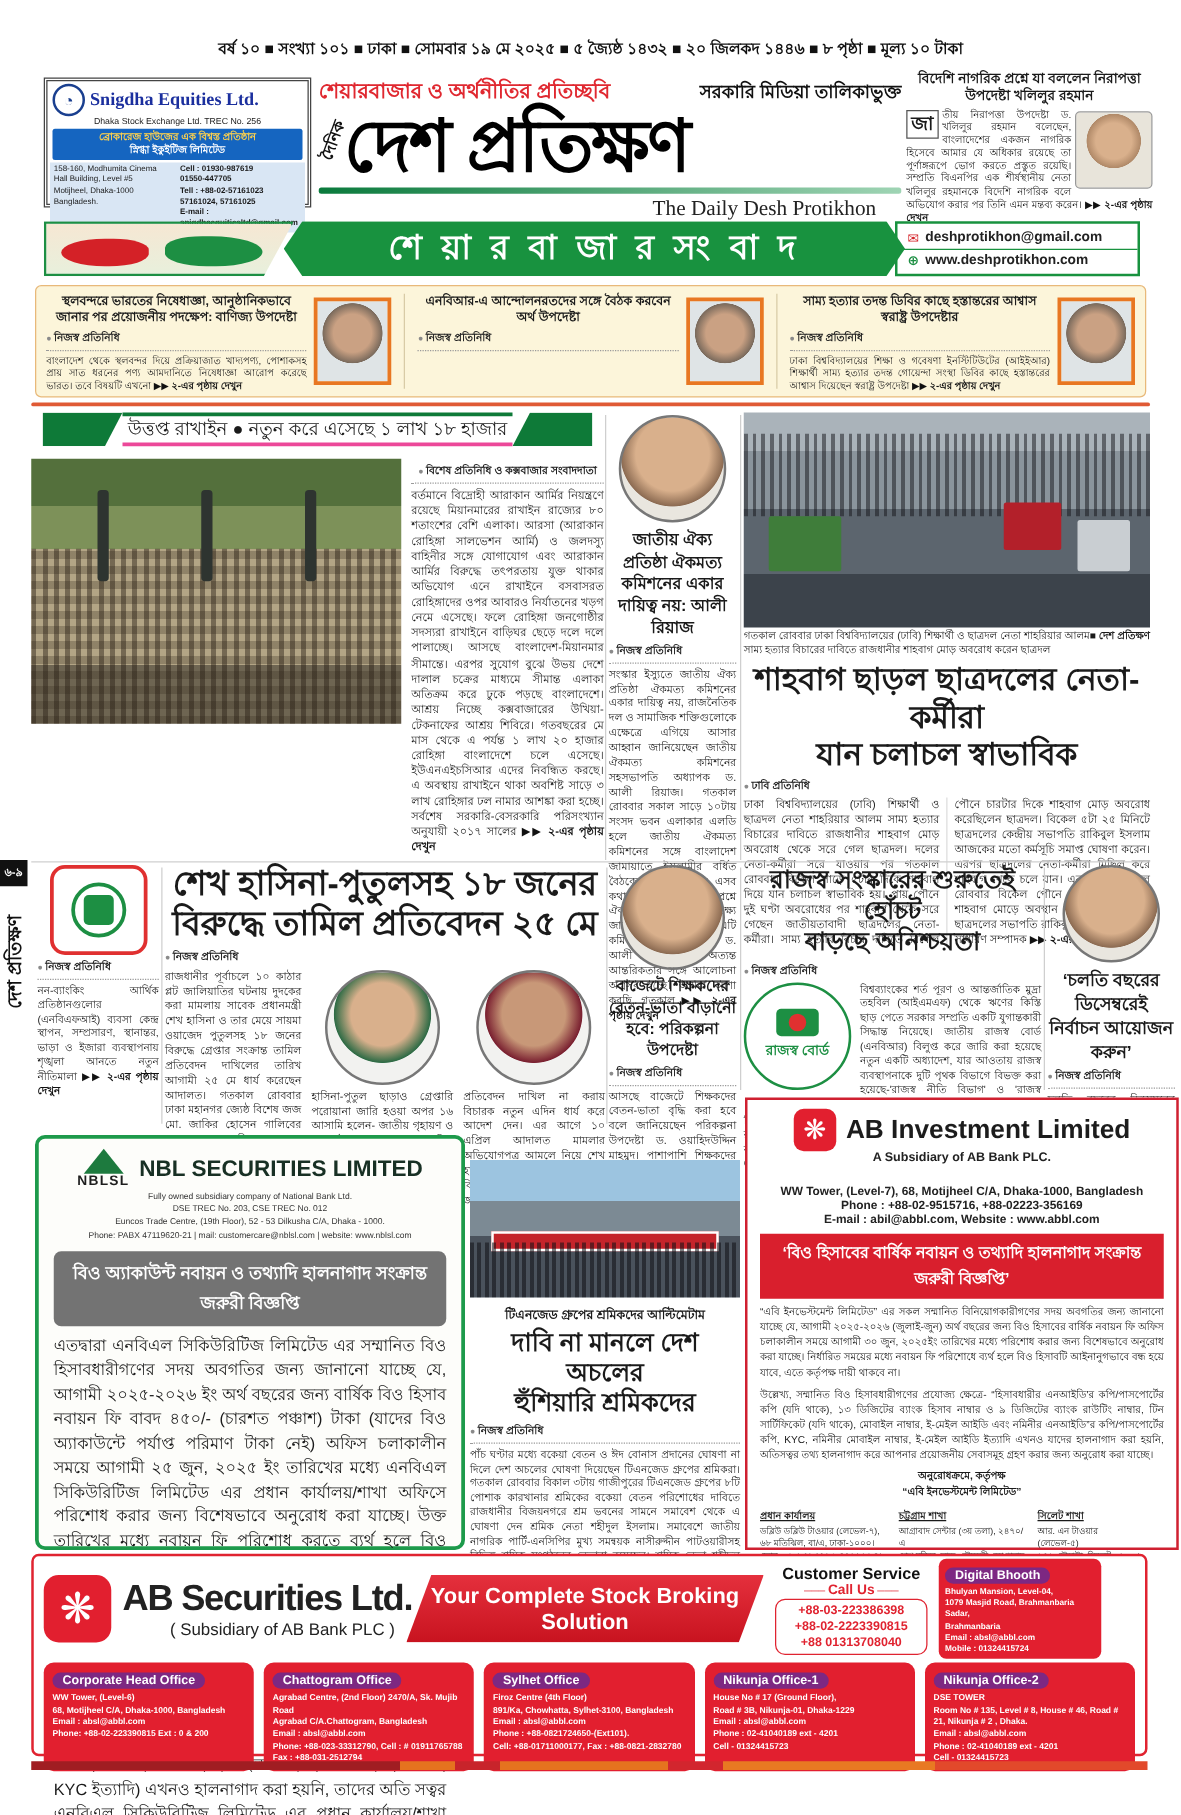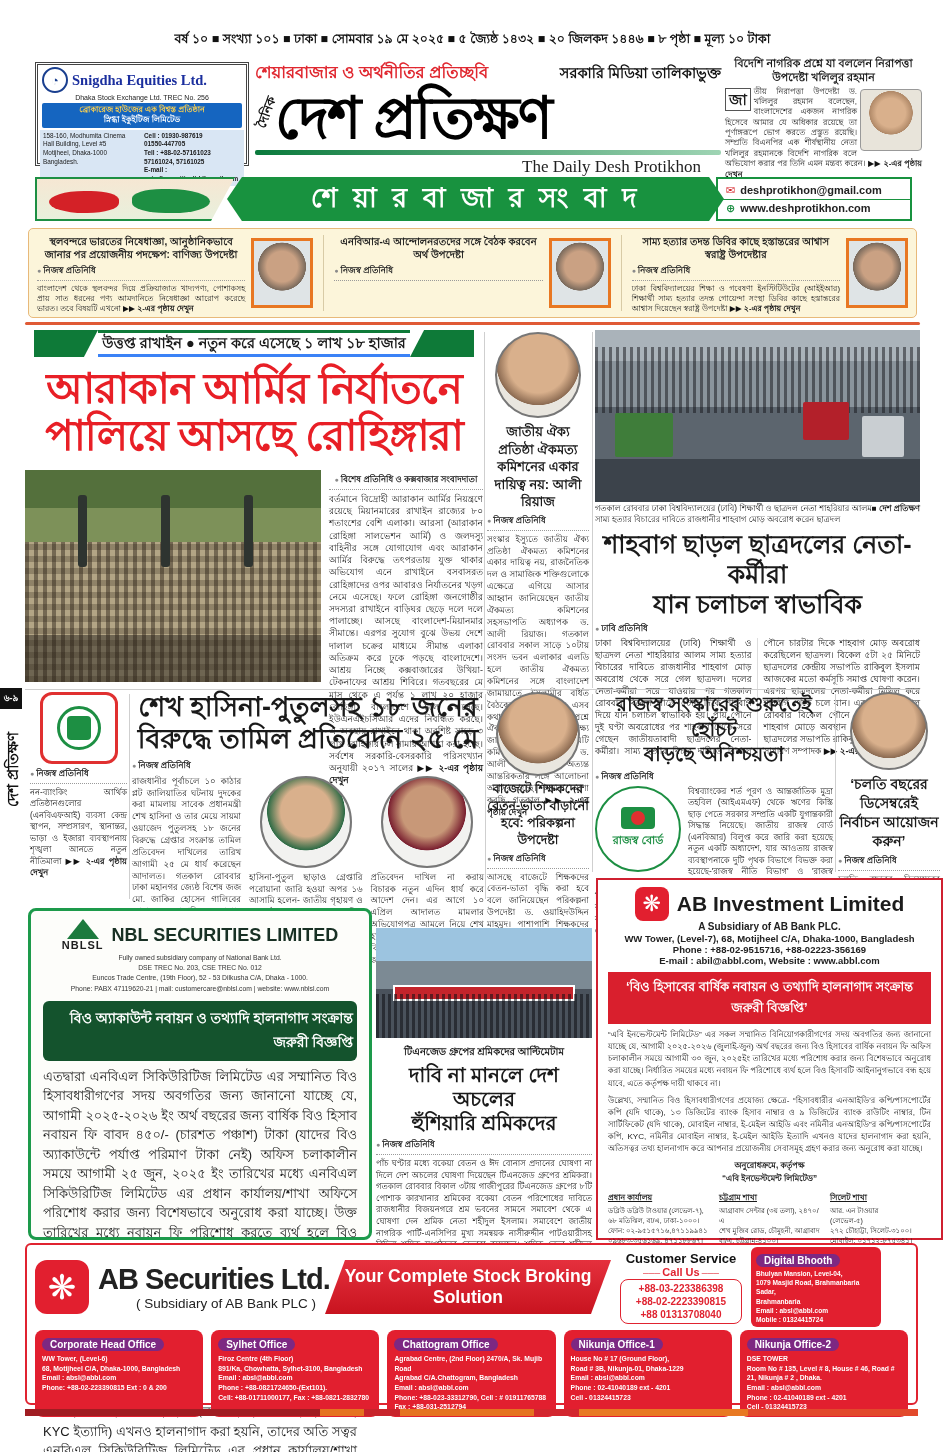--- a/index.html
+++ b/index.html
@@ -71,21 +71,21 @@
   .strip-b { font-size:7.8px; line-height:1.3; }
   .strip-photo { width:62px; height:70px; align-self:center; border:3px solid #e87722; background:radial-gradient(circle at 50% 40%, #caa183 0 32%, #7a6a5c 50%, #dfe4e6 51%); }
   .strip-rule { position:absolute; left:25px; top:322px; width:895px; height:3px; background:#e05a35; border-radius:2px; }
 
   
   .lead { position:absolute; left:25px; top:330px; width:458px; }
   .kicker { display:flex; width:440px; margin:0 auto; height:27px; }
   .kick-cap { width:64px; background:#0e7a38; }
   .kick-cap.l { clip-path:polygon(0 0,100% 0,78% 100%,0 100%); }
   .kick-cap.r { clip-path:polygon(22% 0,100% 0,100% 100%,0 100%); }
-  .kick-mid { flex:1; border-top:3px solid #0e7a38; border-bottom:3px solid #3b82f6; display:flex; align-items:center; justify-content:center; font-size:14.5px; font-weight:bold; background:#fff; white-space:nowrap; }
+  .kick-mid { flex:1; border-top:3px solid #0e7a38; border-bottom:3px solid #ec4899; display:flex; align-items:center; justify-content:center; font-size:14.5px; font-weight:normal; background:#fff; white-space:nowrap; }
   .lead-h { color:#e81f26; font-size:42px; font-weight:900; text-align:center; line-height:1.13; margin-top:8px; letter-spacing:-1px; }
   .lead-flex { display:flex; gap:8px; margin-top:10px; }
   .lead-photo { width:296px; height:212px; background:
       linear-gradient(180deg,#54703c 0 18%,#7d9159 18% 34%,#b3a585 34% 78%,#6e6552 78% 100%); position:relative; overflow:hidden; }
   .lead-photo .crowd { position:absolute; left:0; right:0; top:34%; bottom:0; background:repeating-linear-gradient(90deg, rgba(40,30,20,.45) 0 4px, rgba(0,0,0,0) 4px 9px), repeating-linear-gradient(0deg, rgba(60,50,35,.3) 0 6px, rgba(0,0,0,0) 6px 12px); }
   .lead-photo .soldier { position:absolute; top:12%; width:9px; height:34%; background:#2e3430; border-radius:3px; }
   .lead-right { flex:1; min-width:0; }
   .lead-right .byline { text-align:center; }
   .lead-body { font-size:9px; line-height:1.36; }
 
@@ -147,21 +147,21 @@
   .elec .col-h { font-size:14px; }
 
   
   .nbl { position:absolute; left:28px; top:908px; width:344px; height:332px; border:3px solid #1d9a4b; border-radius:8px; background:#fdfdfa; padding:8px 12px 6px; }
   .nbl-head { display:flex; align-items:center; justify-content:center; gap:8px; }
   .nbl-logo { text-align:center; }
   .nbl-tri { width:0; height:0; border-left:16px solid transparent; border-right:16px solid transparent; border-bottom:20px solid #1d7a3e; margin:0 auto; }
   .nbl-logo .t { font-size:11px; font-weight:900; color:#1d1d1d; letter-spacing:1px; }
   .nbl-name { font-size:18px; font-weight:900; color:#183024; }
   .nbl-lines { text-align:center; font-size:6.8px; color:#333; line-height:1.5; margin-top:2px; }
-  .nbl-banner { background:#14532d; color:#fff; border-radius:6px; text-align:right; font-size:14px; font-weight:bold; padding:6px 4px; margin:7px 0 6px; }
+  .nbl-banner { background:#737373; color:#fff; border-radius:6px; text-align:center; font-size:14px; font-weight:bold; padding:6px 4px; margin:7px 0 6px; }
   .nbl-body { font-size:13px; line-height:1.5; }
   .nbl-sign { text-align:right; font-size:7.7px; font-weight:bold; line-height:1.5; margin-top:8px; }
 
   
   .workers { position:absolute; left:376px; top:928px; width:216px; }
   .wk-photo { width:100%; height:110px; position:relative; overflow:hidden; background:linear-gradient(180deg,#9cc4e0 0 30%,#7c8a94 30% 55%,#4a525c 55% 100%); }
   .wk-photo .bannerline { position:absolute; left:8%; right:8%; top:52%; height:16px; background:#c4242b; border:2px solid #fff; }
   .wk-photo .crowd { position:absolute; left:0; right:0; bottom:0; height:40%; background:repeating-linear-gradient(90deg, rgba(15,15,20,.55) 0 3px, rgba(0,0,0,0) 3px 6px); }
   .wk-kicker { font-size:10px; font-weight:900; text-align:center; margin-top:6px; }
   .wk-h { font-size:20px; font-weight:900; text-align:center; line-height:1.2; margin-top:2px; }
@@ -303,22 +303,20 @@
     </div>
   </div>
   <div class="strip-rule"></div>
 
   <div class="lead">
     <div class="kicker">
       <div class="kick-cap l"></div>
       <div class="kick-mid">উত্তপ্ত রাখাইন ● নতুন করে এসেছে ১ লাখ ১৮ হাজার</div>
       <div class="kick-cap r"></div>
     </div>
-    <div class="lead-h pre">আরাকান আর্মির নির্যাতনে
-পালিয়ে আসছে রোহিঙ্গারা</div>
     <div class="lead-flex">
       <div class="lead-photo">
         <span class="crowd"></span>
         <span class="soldier" style="left:18%"></span>
         <span class="soldier" style="left:46%"></span>
         <span class="soldier" style="left:74%"></span>
       </div>
       <div class="lead-right">
         <div class="byline">বিশেষ প্রতিনিধি ও কক্সবাজার সংবাদদাতা</div>
         <div class="dotrule"></div>
@@ -456,21 +454,21 @@
     <div class="dotrule"></div>
     <div class="body-sm just" style="font-size:8.4px"><span>পাঁচ ঘণ্টার মধ্যে বকেয়া বেতন ও ঈদ বোনাস প্রদানের ঘোষণা না দিলে দেশ অচলের ঘোষণা দিয়েছেন টিএনজেড গ্রুপের শ্রমিকরা। গতকাল রোববার বিকাল ৩টায় গাজীপুরের টিএনজেড গ্রুপের ৮টি পোশাক কারখানার শ্রমিকের বকেয়া বেতন পরিশোধের দাবিতে রাজধানীর বিজয়নগরে শ্রম ভবনের সামনে সমাবেশ থেকে এ ঘোষণা দেন শ্রমিক নেতা শহীদুল ইসলাম। সমাবেশে জাতীয় নাগরিক পার্টি-এনসিপির মুখ্য সমন্বয়ক নাসীরুদ্দীন পাটওয়ারীসহ বিভিন্ন শ্রমিক সংগঠনের নেতারা রয়েছেন। শ্রমিক নেতা শহীদুল আরও বলেন, সরকার ও প্রশাসন তাদের প্রতি বিমাতাসুলভ আচরণ করছে। তাই দাবি পূরণ না হওয়া পর্যন্ত তারা ফিরবেন না। সমাবেশ শেষে কয়েক হাজার শ্রমিকের </span><span class="cont">▶▶ ২-এর পৃষ্ঠায় দেখুন</span></div>
   </div>
 
   <div class="abil">
     <div class="abil-head">
       <div class="ab-logo">❋</div>
       <div class="abil-name">AB Investment Limited</div>
     </div>
     <div class="abil-c" style="font-size:10px">A Subsidiary of AB Bank PLC.</div>
-    <div class="abil-c" style="font-size:9.5px;margin-top:1px">WW Tower, (Level-7), 68, Motijheel C/A, Dhaka-1000, Bangladesh</div>
+    <div class="abil-c" style="font-size:9.5px;margin-top:16px">WW Tower, (Level-7), 68, Motijheel C/A, Dhaka-1000, Bangladesh</div>
     <div class="abil-c" style="font-size:9.5px">Phone : +88-02-9515716, +88-02223-356169</div>
     <div class="abil-c" style="font-size:9.5px">E-mail : abil@abbl.com, Website : www.abbl.com</div>
     <div class="abil-banner">‘বিও হিসাবের বার্ষিক নবায়ন ও তথ্যাদি হালনাগাদ সংক্রান্ত জরুরী বিজ্ঞপ্তি’</div>
     <div class="abil-body just">“এবি ইনভেস্টমেন্ট লিমিটেড” এর সকল সম্মানিত বিনিয়োগকারীগণের সদয় অবগতির জন্য জানানো যাচ্ছে যে, আগামী ২০২৫-২০২৬ (জুলাই-জুন) অর্থ বছরের জন্য বিও হিসাবের বার্ষিক নবায়ন ফি অফিস চলাকালীন সময়ে আগামী ৩০ জুন, ২০২৫ইং তারিখের মধ্যে পরিশোধ করার জন্য বিশেষভাবে অনুরোধ করা যাচ্ছে। নির্ধারিত সময়ের মধ্যে নবায়ন ফি পরিশোধে ব্যর্থ হলে বিও হিসাবটি আইনানুগভাবে বন্ধ হয়ে যাবে, এতে কর্তৃপক্ষ দায়ী থাকবে না।</div>
     <div class="abil-body just" style="margin-top:5px">উল্লেখ্য, সম্মানিত বিও হিসাবধারীগণের প্রযোজ্য ক্ষেত্রে- “হিসাবধারীর এনআইডি'র কপি/পাসপোর্টের কপি (যদি থাকে), ১৩ ডিজিটের ব্যাংক হিসাব নাম্বার ও ৯ ডিজিটের ব্যাংক রাউটিং নাম্বার, টিন সার্টিফিকেট (যদি থাকে), মোবাইল নাম্বার, ই-মেইল আইডি এবং নমিনীর এনআইডি”র কপি/পাসপোর্টের কপি, KYC, নমিনীর মোবাইল নাম্বার, ই-মেইল আইডি ইত্যাদি এখনও যাদের হালনাগাদ করা হয়নি, অতিসত্বর তথ্য হালনাগাদ করে আপনার প্রয়োজনীয় সেবাসমূহ গ্রহণ করার জন্য অনুরোধ করা যাচ্ছে।</div>
     <div class="abil-sign pre">অনুরোধক্রমে, কর্তৃপক্ষ
 “এবি ইনভেস্টমেন্ট লিমিটেড”</div>
     <div class="abil-offices">
       <div>
         <div class="abil-ot">প্রধান কার্যালয়</div>
@@ -526,34 +524,34 @@
     </div>
     <div class="absl-offices">
       <div class="absl-office">
         <span class="pill">Corporate Head Office</span>
         <div class="b pre">WW Tower, (Level-6)
 68, Motijheel C/A, Dhaka-1000, Bangladesh
 Email : absl@abbl.com
 Phone: +88-02-223390815 Ext : 0 &amp; 200</div>
       </div>
       <div class="absl-office">
+        <span class="pill">Chattogram Office</span>
+        <div class="b pre">Agrabad Centre, (2nd Floor) 2470/A, Sk. Mujib Road
+Agrabad C/A.Chattogram, Bangladesh
+Email : absl@abbl.com
+Phone: +88-023-33312790, Cell : # 01911765788
+Fax : +88-031-2512794</div>
+      </div>
+      <div class="absl-office">
         <span class="pill">Sylhet Office</span>
         <div class="b pre">Firoz Centre (4th Floor)
 891/Ka, Chowhatta, Sylhet-3100, Bangladesh
 Email : absl@abbl.com
 Phone : +88-0821724650-(Ext101).
 Cell: +88-01711000177, Fax : +88-0821-2832780</div>
-      </div>
-      <div class="absl-office">
-        <span class="pill">Chattogram Office</span>
-        <div class="b pre">Agrabad Centre, (2nd Floor) 2470/A, Sk. Mujib Road
-Agrabad C/A.Chattogram, Bangladesh
-Email : absl@abbl.com
-Phone: +88-023-33312790, Cell : # 01911765788
-Fax : +88-031-2512794</div>
       </div>
       <div class="absl-office">
         <span class="pill">Nikunja Office-1</span>
         <div class="b pre">House No # 17 (Ground Floor),
 Road # 3B, Nikunja-01, Dhaka-1229
 Email : absl@abbl.com
 Phone : 02-41040189 ext - 4201
 Cell - 01324415723</div>
       </div>
       <div class="absl-office">

